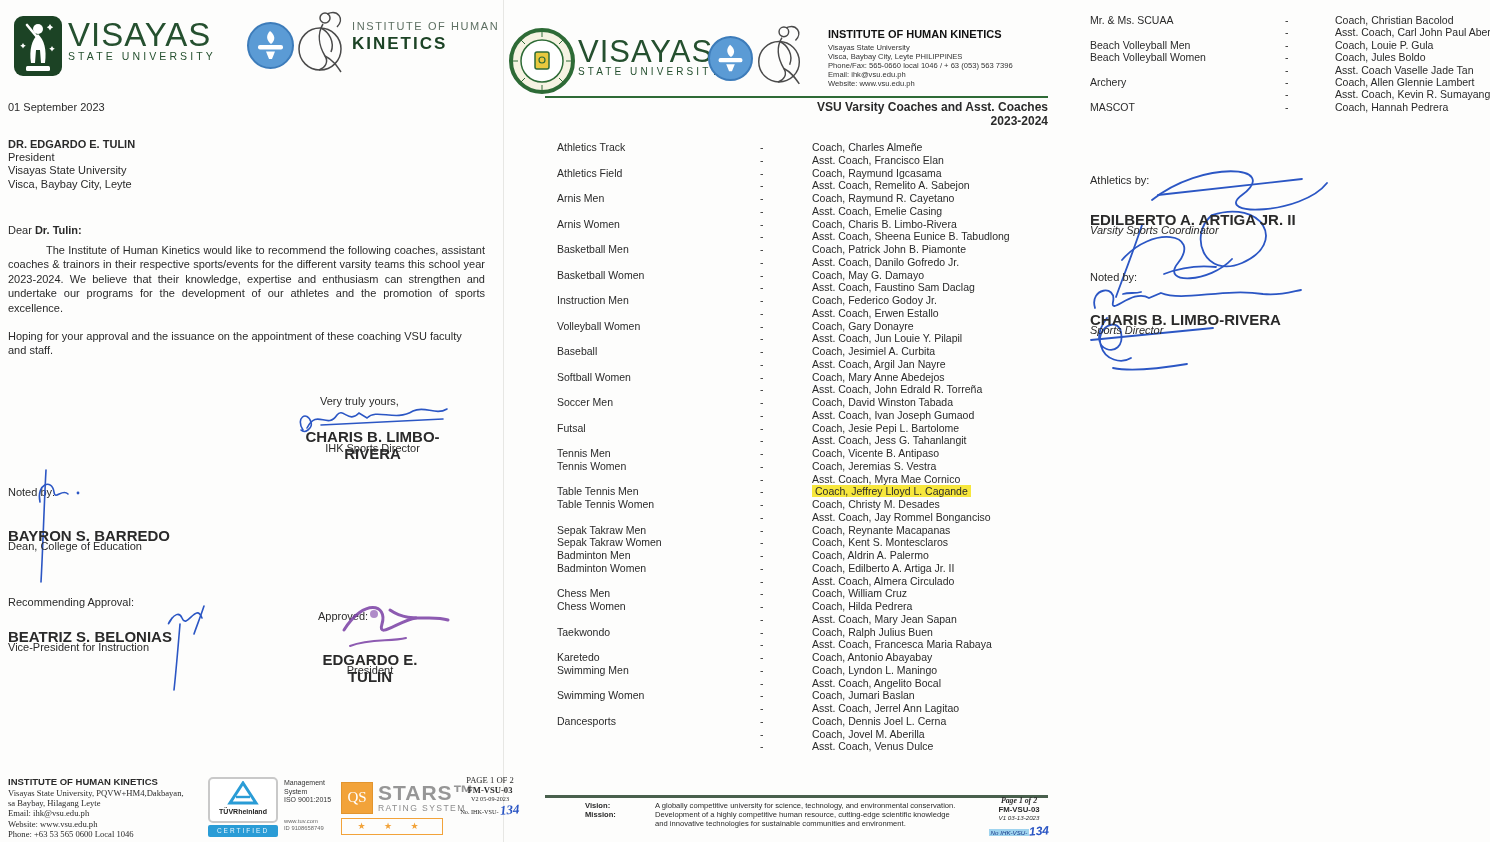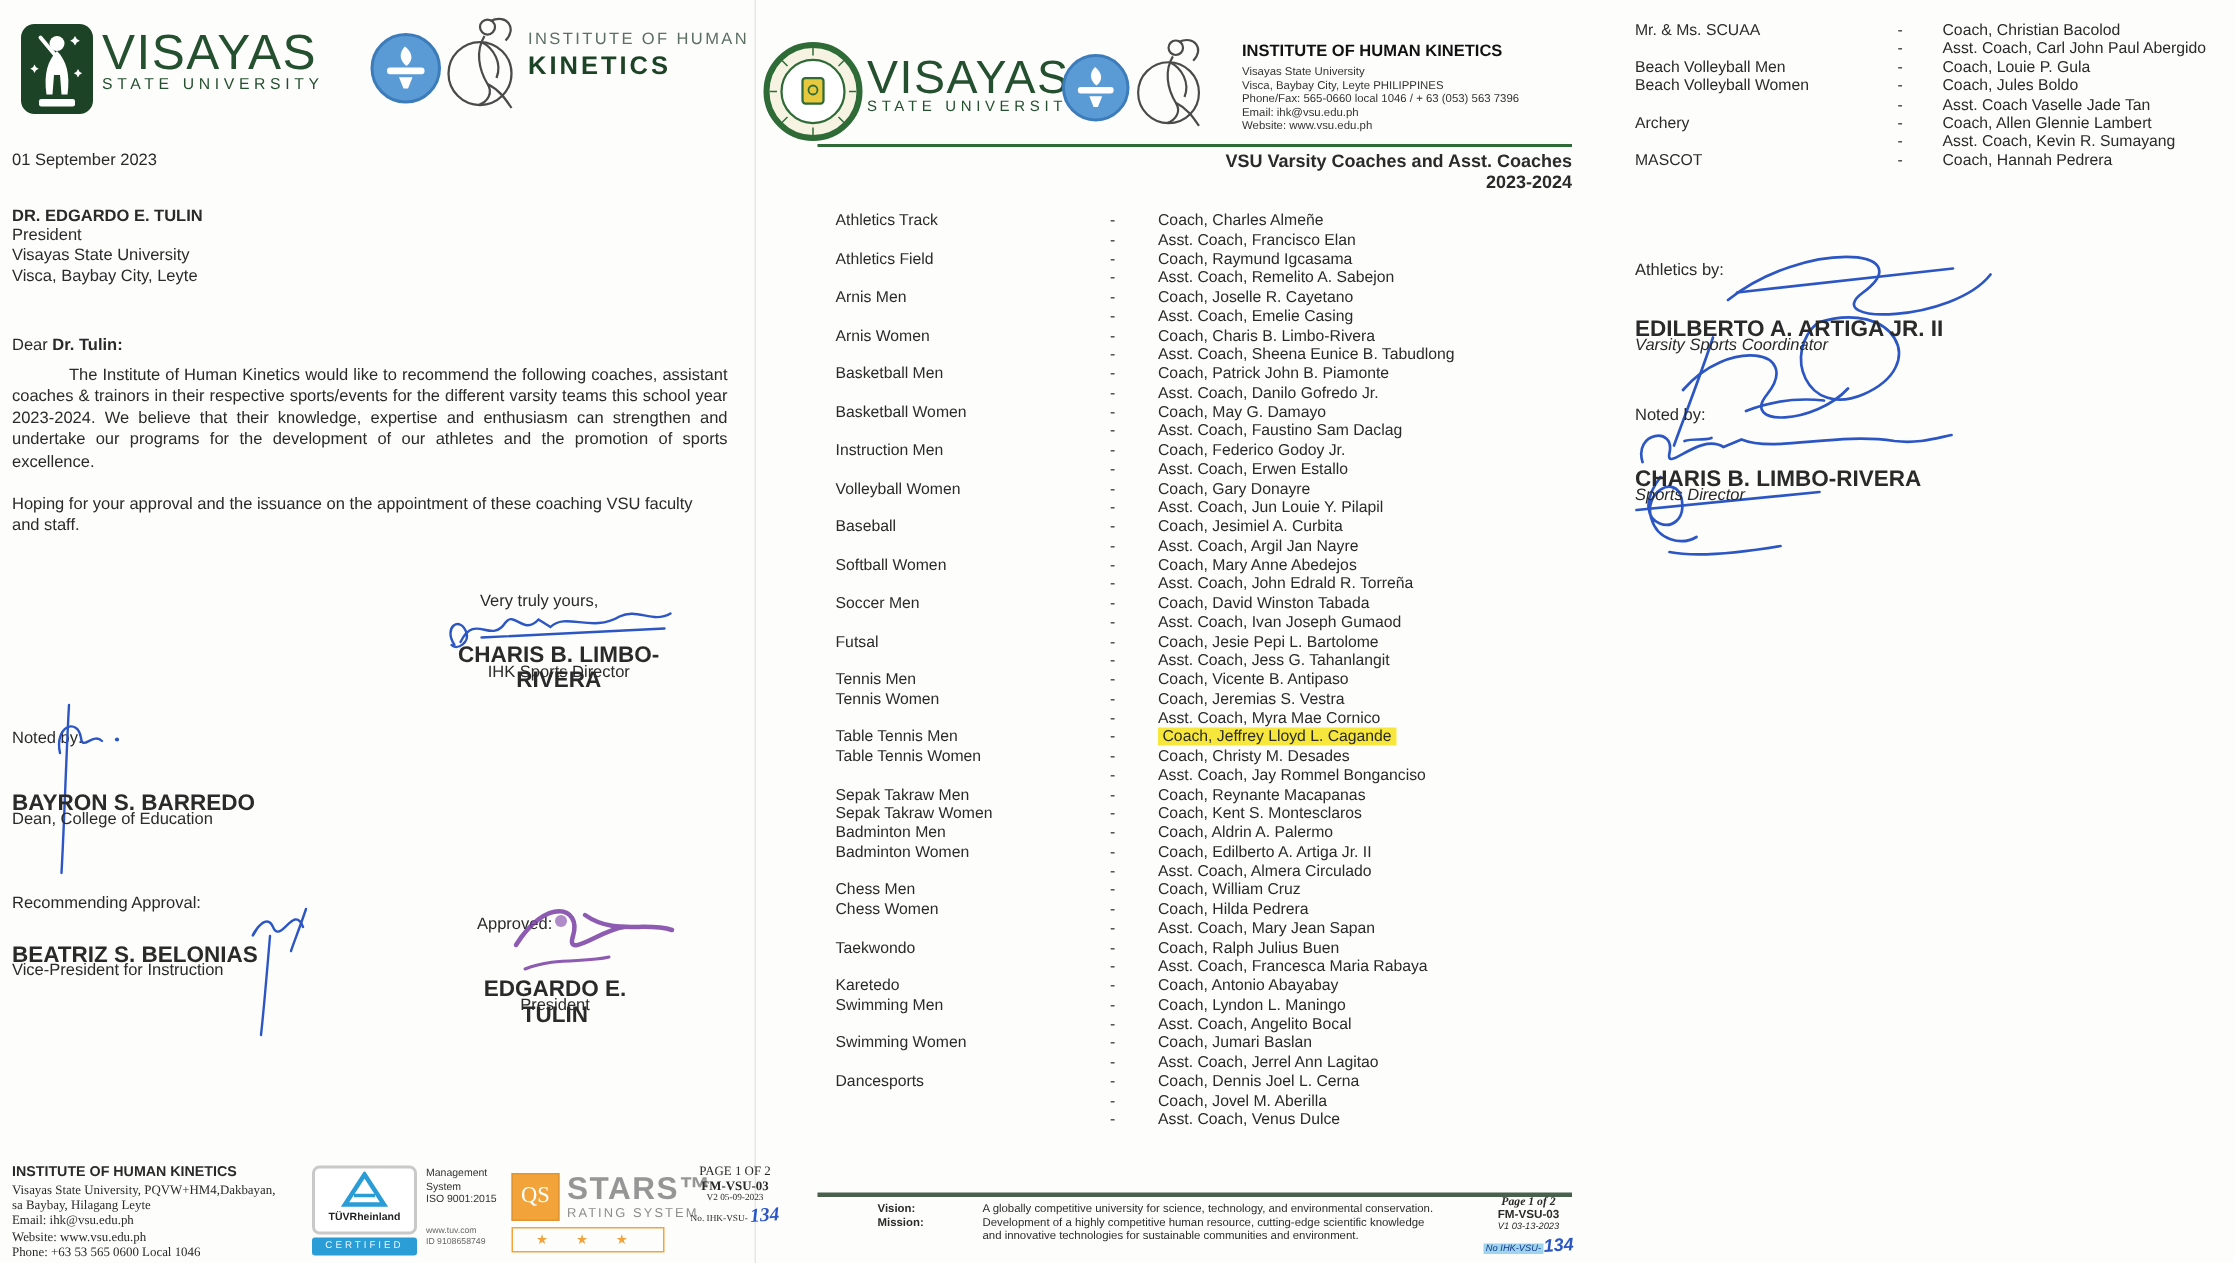--- a/index.html
+++ b/index.html
@@ -40,21 +40,21 @@
   .pi-2{font-size:8.6px;font-weight:bold;}
   .pi-3{font-size:6.2px;}
   .pi-4{font-size:6.2px;}
   .hand{color:#2b56c4;font-size:13px;font-weight:bold;font-style:italic;display:inline-block;transform:rotate(-4deg);}
   
   .m-inst-name{font-size:11px;font-weight:bold;color:#111;}
   .m-inst-line{font-size:7.6px;line-height:9px;color:#333;}
   .rule{background:#2e6b36;height:2px;}
   .m-title{font-size:12px;font-weight:bold;text-align:right;line-height:13.5px;}
   .roster{display:flex;flex-direction:column;}
-  .r-row{display:flex;height:12.76px;font-size:10.5px;line-height:12.76px;white-space:nowrap;}
+  .r-row{display:flex;height:12.76px;font-size:10.5px;line-height:12.76px;white-space:nowrap;gap:20px;}
   .r-sport{width:183px;flex:none;}
   .r-dash{width:32px;flex:none;}
   .r-person{flex:1;}
   .r-person span.hl{background:#f7e73c;padding:0 3px;}
   .r2 .r-row{height:12.4px;line-height:12.4px;}
   .r2 .r-sport{width:175px;}
   .r2 .r-dash{width:30px;}
   .vm-label{font-size:7.6px;font-weight:bold;line-height:9.2px;}
   .vm-text{font-size:7.6px;line-height:9.2px;}
   .mpi{text-align:center;}
@@ -286,21 +286,21 @@
 
         <div class="r-row">
           <div class="r-sport"></div>
           <div class="r-dash">-</div>
           <div class="r-person"><span>Asst. Coach, Remelito A. Sabejon</span></div>
         </div>
 
         <div class="r-row">
           <div class="r-sport">Arnis Men</div>
           <div class="r-dash">-</div>
-          <div class="r-person"><span>Coach, Joselle R. Cayetano</span></div>
+          <div class="r-person"><span>Coach, Raymund R. Cayetano</span></div>
         </div>
 
         <div class="r-row">
           <div class="r-sport"></div>
           <div class="r-dash">-</div>
           <div class="r-person"><span>Asst. Coach, Emelie Casing</span></div>
         </div>
 
         <div class="r-row">
           <div class="r-sport">Arnis Women</div>

